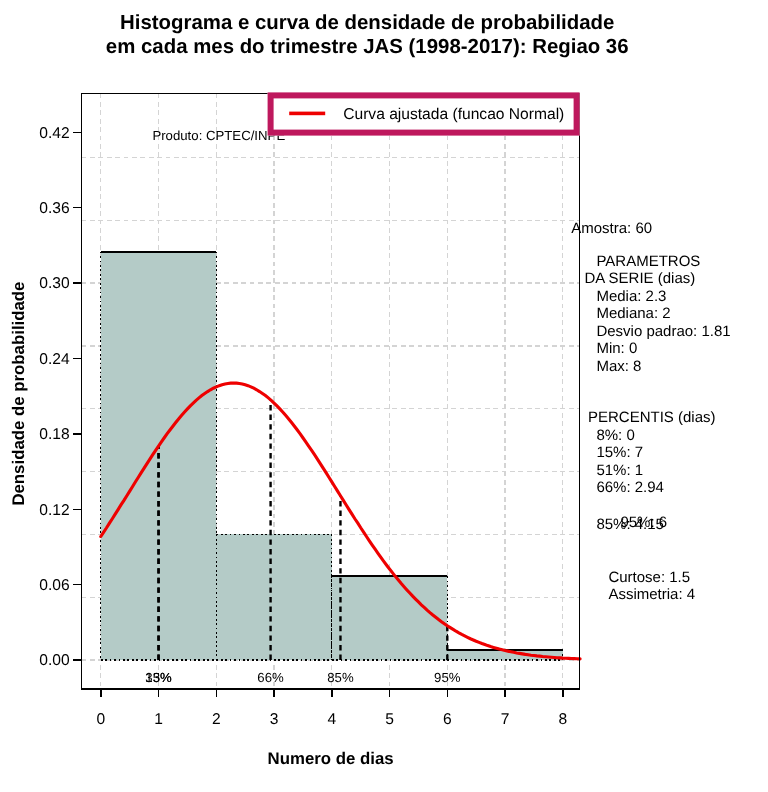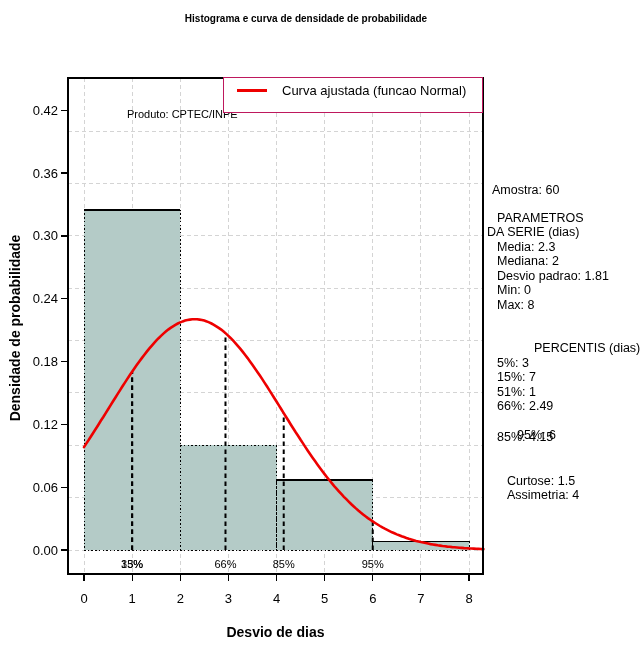--- a/index.html
+++ b/index.html
@@ -1,40 +1,41 @@
 <!DOCTYPE html>
 <html><head>
 <meta charset="utf-8">
 <style>
   html,body{margin:0;padding:0;background:#fff;}
   #canvas{position:relative;width:640px;height:660px;background:#fff;overflow:hidden;
           font-family:"Liberation Sans",sans-serif;color:#000;}
   #title-block{position:absolute;left:0;top:9px;width:612px;text-align:center;
-               font-weight:bold;font-size:10px;line-height:20px;}
+               font-weight:bold;font-size:17px;line-height:20px;}
   #plot-svg{position:absolute;left:0;top:0;}
   #plot-svg text{font-family:"Liberation Sans",sans-serif;fill:#000;}
   #annotation{position:absolute;left:127px;top:108px;font-size:11px;white-space:nowrap;}
   #legend-box{position:absolute;left:223px;top:77px;width:260px;height:36px;
-              background:#fff;border:1px solid #be185d;box-sizing:border-box;}
+              background:#fff;border:5px solid #be185d;box-sizing:border-box;}
   .legend-row{position:absolute;left:0;width:100%;height:16px;display:flex;align-items:center;}
   .legend-sample{display:inline-block;width:30px;height:3px;margin-left:13px;flex:0 0 auto;}
   .legend-label{font-size:13px;margin-left:15px;white-space:nowrap;}
   #x-axis-label{position:absolute;left:68px;top:624px;width:415px;text-align:center;
                 font-weight:bold;font-size:14px;}
   #y-axis-label{position:absolute;left:15px;top:328px;transform:translate(-50%,-50%) rotate(-90deg);
                 font-weight:bold;font-size:14px;white-space:nowrap;}
   .stat-line{position:absolute;font-size:12.5px;line-height:14px;white-space:nowrap;}
 </style>
 </head>
 <body>
 
 <div id="canvas">
 
   <div id="title-block">
     <div>Histograma e curva de densidade de probabilidade</div>
+    <div>em cada mes do trimestre JAS (1998-2017): Regiao 36</div>
   </div>
 
   <svg id="plot-svg" width="640" height="660">
       <line x1="84" y1="78" x2="84" y2="574" stroke="#d4d4d4" stroke-width="1" stroke-dasharray="4 3" shape-rendering="crispEdges"></line>
       <line x1="132.125" y1="78" x2="132.125" y2="574" stroke="#d4d4d4" stroke-width="1" stroke-dasharray="4 3" shape-rendering="crispEdges"></line>
       <line x1="180.25" y1="78" x2="180.25" y2="574" stroke="#d4d4d4" stroke-width="1" stroke-dasharray="4 3" shape-rendering="crispEdges"></line>
       <line x1="228.375" y1="78" x2="228.375" y2="574" stroke="#d4d4d4" stroke-width="1" stroke-dasharray="4 3" shape-rendering="crispEdges"></line>
       <line x1="276.5" y1="78" x2="276.5" y2="574" stroke="#d4d4d4" stroke-width="1" stroke-dasharray="4 3" shape-rendering="crispEdges"></line>
       <line x1="324.625" y1="78" x2="324.625" y2="574" stroke="#d4d4d4" stroke-width="1" stroke-dasharray="4 3" shape-rendering="crispEdges"></line>
       <line x1="372.75" y1="78" x2="372.75" y2="574" stroke="#d4d4d4" stroke-width="1" stroke-dasharray="4 3" shape-rendering="crispEdges"></line>
@@ -119,36 +120,36 @@
 
   <div id="annotation">Produto: CPTEC/INPE</div>
 
   <div id="legend-box">
     <div class="legend-row" style="top:4px;">
       <span class="legend-sample" style="background: rgb(238, 0, 0);"></span>
       <span class="legend-label">Curva ajustada (funcao Normal)</span>
     </div>
   </div>
 
-  <div id="x-axis-label">Desvio de dias</div>
+  <div id="x-axis-label">Numero de dias</div>
   <div id="y-axis-label">Densidade de probabilidade</div>
 
   <div id="stats-panel">
-      <div class="stat-line" style="left: 492px; top: 183px;">Amostra: 60</div>
+      <div class="stat-line" style="left: 476px; top: 183px;">Amostra: 60</div>
       <div class="stat-line" style="left: 497px; top: 211px;">PARAMETROS</div>
       <div class="stat-line" style="left: 487px; top: 225px;">DA SERIE (dias)</div>
       <div class="stat-line" style="left: 497px; top: 240px;">Media: 2.3</div>
       <div class="stat-line" style="left: 497px; top: 254px;">Mediana: 2</div>
       <div class="stat-line" style="left: 497px; top: 269px;">Desvio padrao: 1.81</div>
       <div class="stat-line" style="left: 497px; top: 283px;">Min: 0</div>
       <div class="stat-line" style="left: 497px; top: 298px;">Max: 8</div>
-      <div class="stat-line" style="left: 490px; top: 341px; margin-left: 44px;">PERCENTIS (dias)</div>
-      <div class="stat-line" style="left: 497px; top: 356px;">5%: 3</div>
+      <div class="stat-line" style="left: 490px; top: 341px;">PERCENTIS (dias)</div>
+      <div class="stat-line" style="left: 497px; top: 356px;">8%: 0</div>
       <div class="stat-line" style="left: 497px; top: 370px;">15%: 7</div>
       <div class="stat-line" style="left: 497px; top: 385px;">51%: 1</div>
-      <div class="stat-line" style="left: 497px; top: 399px;">66%: 2.49</div>
+      <div class="stat-line" style="left: 497px; top: 399px;">66%: 2.94</div>
       <div class="stat-line" style="left: 497px; top: 430px;">85%: 4.15</div>
       <div class="stat-line" style="left: 517px; top: 428px;">95%: 6</div>
       <div class="stat-line" style="left: 507px; top: 474px;">Curtose: 1.5</div>
       <div class="stat-line" style="left: 507px; top: 488px;">Assimetria: 4</div>
     </div>
 
 </div>
 
 </body></html>

